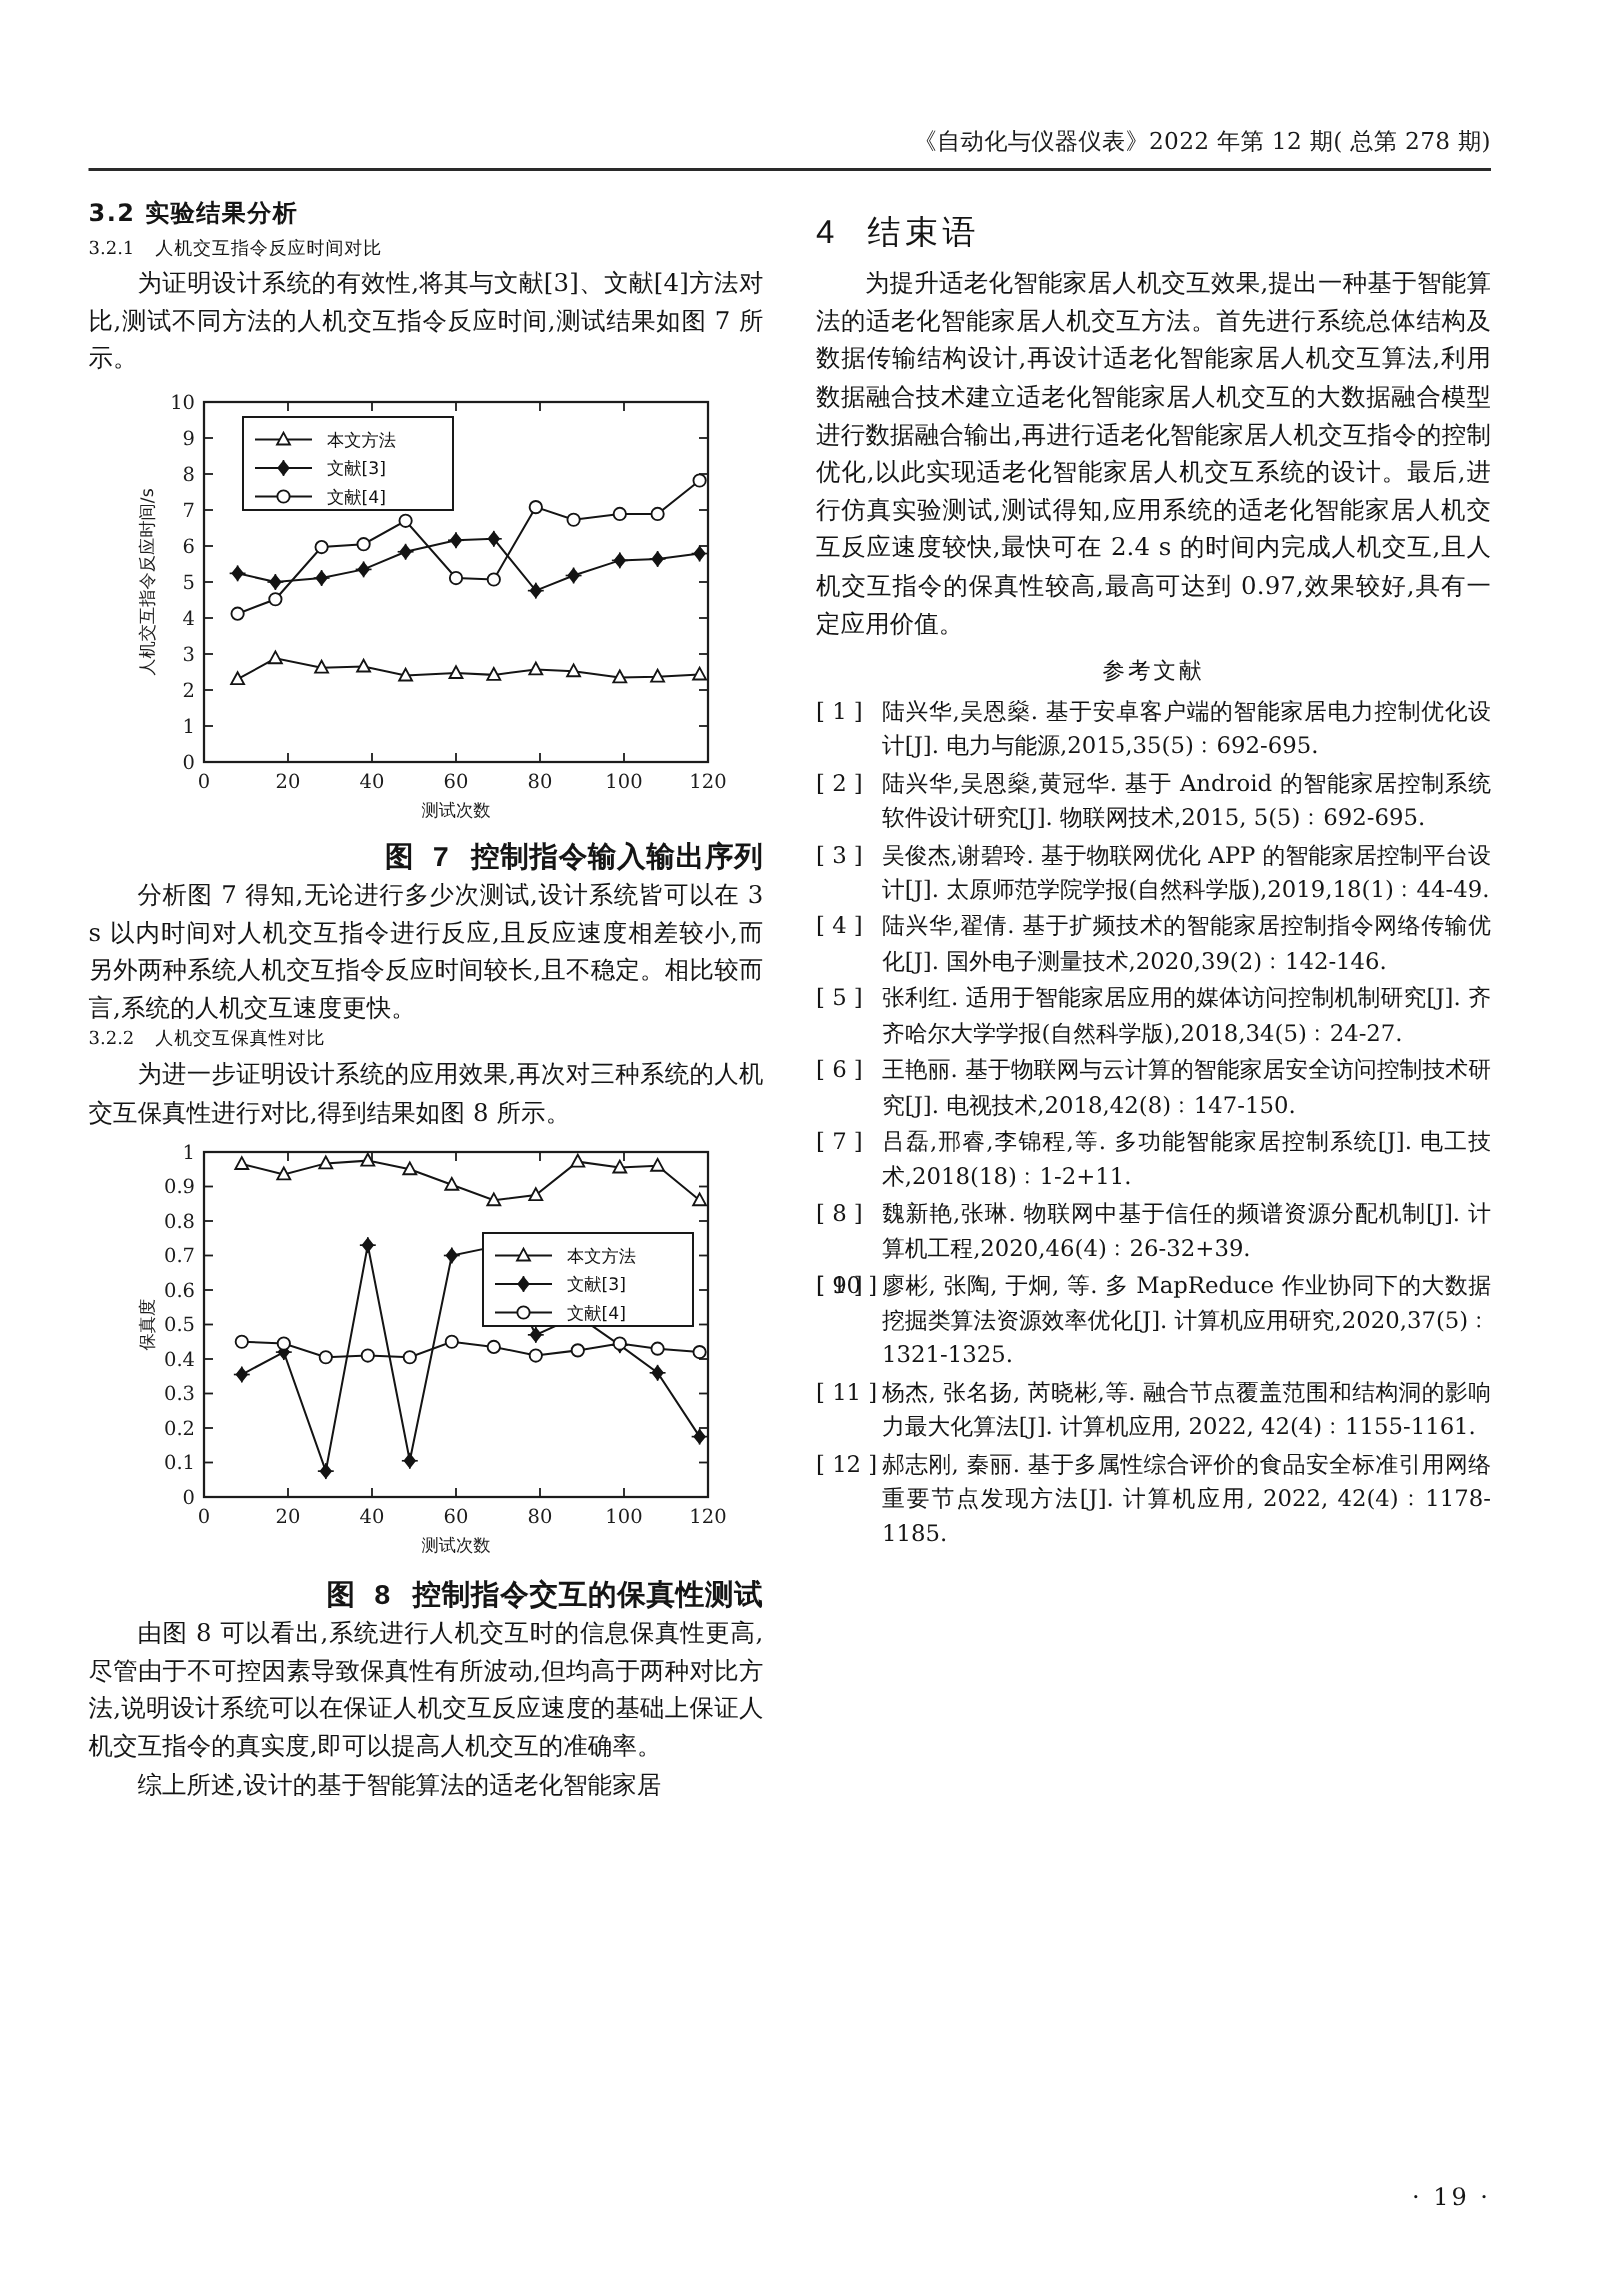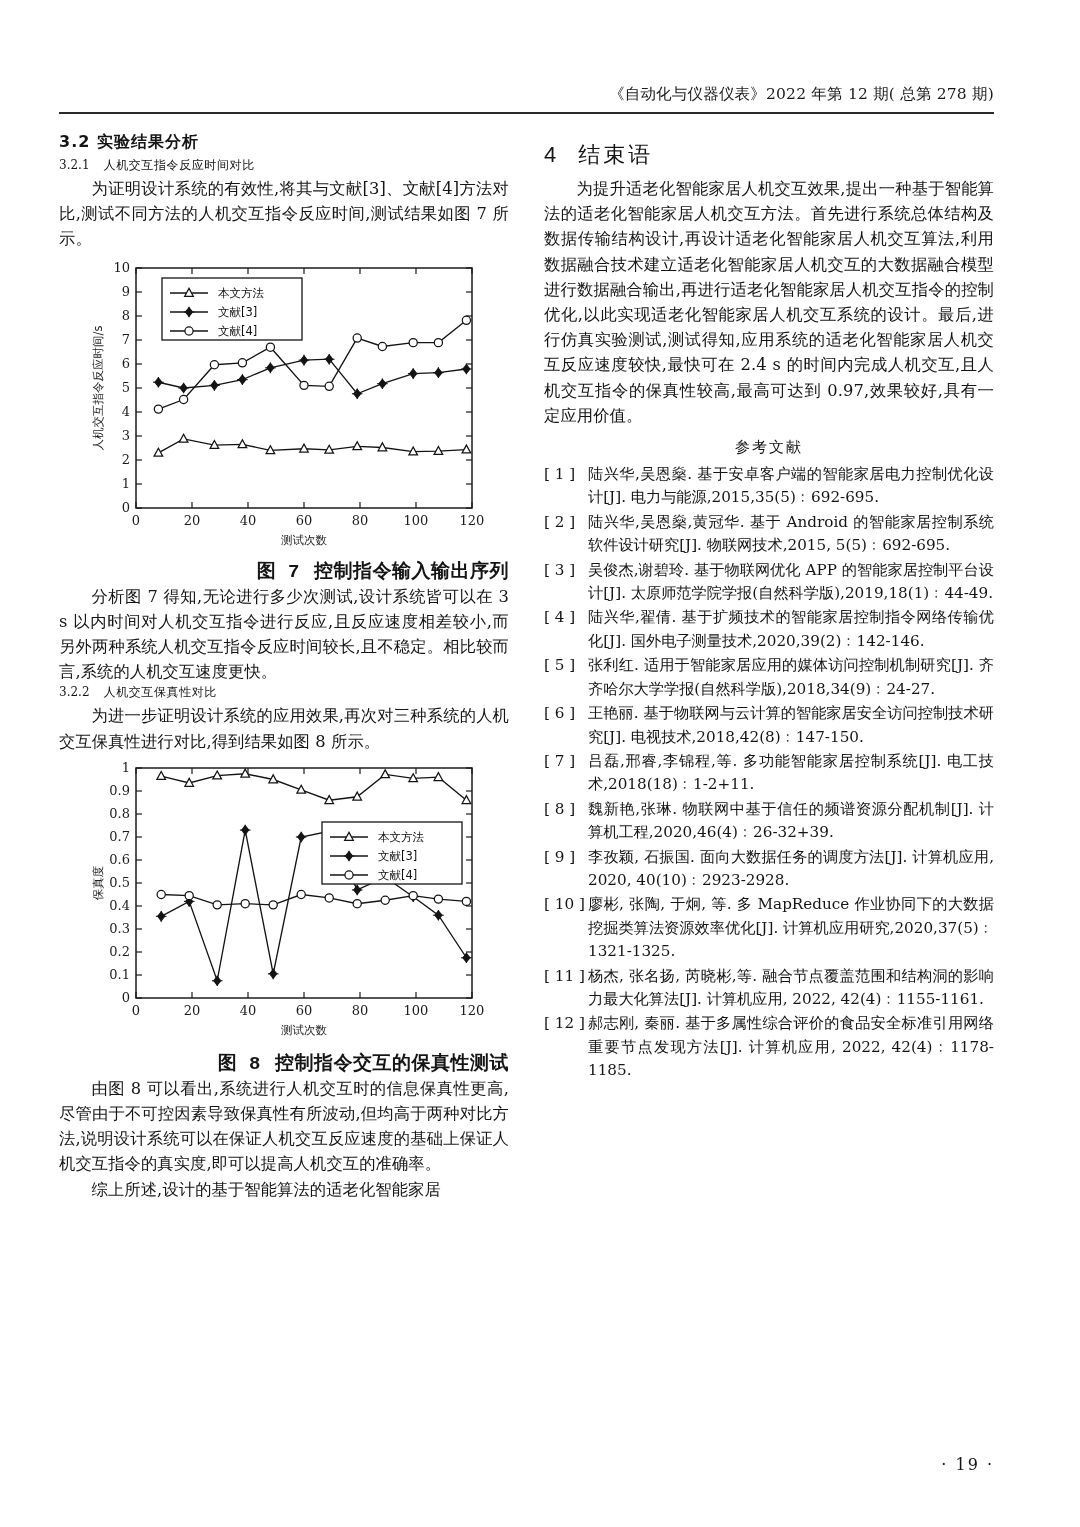--- a/index.html
+++ b/index.html
@@ -435,25 +435,25 @@
 
       <p class="body ind">为提升适老化智能家居人机交互效果,提出一种基于智能算法的适老化智能家居人机交互方法。首先进行系统总体结构及数据传输结构设计,再设计适老化智能家居人机交互算法,利用数据融合技术建立适老化智能家居人机交互的大数据融合模型进行数据融合输出,再进行适老化智能家居人机交互指令的控制优化,以此实现适老化智能家居人机交互系统的设计。最后,进行仿真实验测试,测试得知,应用系统的适老化智能家居人机交互反应速度较快,最快可在 2.4 s 的时间内完成人机交互,且人机交互指令的保真性较高,最高可达到 0.97,效果较好,具有一定应用价值。</p>
 
       <div class="refhead">参考文献</div>
 
       <div id="ref-list">
           <div class="ref"><span class="tag">[ 1 ]</span><span>陆兴华,吴恩燊. 基于安卓客户端的智能家居电力控制优化设计[J]. 电力与能源,2015,35(5)﹕692-695.</span></div>
           <div class="ref"><span class="tag">[ 2 ]</span><span>陆兴华,吴恩燊,黄冠华. 基于 Android 的智能家居控制系统软件设计研究[J]. 物联网技术,2015, 5(5)﹕692-695.</span></div>
           <div class="ref"><span class="tag">[ 3 ]</span><span>吴俊杰,谢碧玲. 基于物联网优化 APP 的智能家居控制平台设计[J]. 太原师范学院学报(自然科学版),2019,18(1)﹕44-49.</span></div>
           <div class="ref"><span class="tag">[ 4 ]</span><span>陆兴华,翟倩. 基于扩频技术的智能家居控制指令网络传输优化[J]. 国外电子测量技术,2020,39(2)﹕142-146.</span></div>
-          <div class="ref"><span class="tag">[ 5 ]</span><span>张利红. 适用于智能家居应用的媒体访问控制机制研究[J]. 齐齐哈尔大学学报(自然科学版),2018,34(9)﹕24-27.</span></div>
+          <div class="ref"><span class="tag">[ 5 ]</span><span>张利红. 适用于智能家居应用的媒体访问控制机制研究[J]. 齐齐哈尔大学学报(自然科学版),2018,34(5)﹕24-27.</span></div>
           <div class="ref"><span class="tag">[ 6 ]</span><span>王艳丽. 基于物联网与云计算的智能家居安全访问控制技术研究[J]. 电视技术,2018,42(8)﹕147-150.</span></div>
           <div class="ref"><span class="tag">[ 7 ]</span><span>吕磊,邢睿,李锦程,等. 多功能智能家居控制系统[J]. 电工技术,2018(18)﹕1-2+11.</span></div>
           <div class="ref"><span class="tag">[ 8 ]</span><span>魏新艳,张琳. 物联网中基于信任的频谱资源分配机制[J]. 计算机工程,2020,46(4)﹕26-32+39.</span></div>
-          <div class="ref"><span class="tag">[ 9 ]</span><span>李孜颖, 石振国. 面向大数据任务的调度方法[J]. 计算机应用, 2020, 40(10)﹕2923-2928.</span></div>
+          <div class="ref"><span class="tag">[ 9 ]</span></div>
           <div class="ref"><span class="tag">[ 10 ]</span><span>廖彬, 张陶, 于炯, 等. 多 MapReduce 作业协同下的大数据挖掘类算法资源效率优化[J]. 计算机应用研究,2020,37(5)﹕1321-1325.</span></div>
           <div class="ref"><span class="tag">[ 11 ]</span><span>杨杰, 张名扬, 芮晓彬,等. 融合节点覆盖范围和结构洞的影响力最大化算法[J]. 计算机应用, 2022, 42(4)﹕1155-1161.</span></div>
           <div class="ref"><span class="tag">[ 12 ]</span><span>郝志刚, 秦丽. 基于多属性综合评价的食品安全标准引用网络重要节点发现方法[J]. 计算机应用, 2022, 42(4)﹕1178-1185.</span></div>
         </div>
     </div>
 
     <div class="pagenum">· 19 ·</div>
   </div>
 </div>
 

